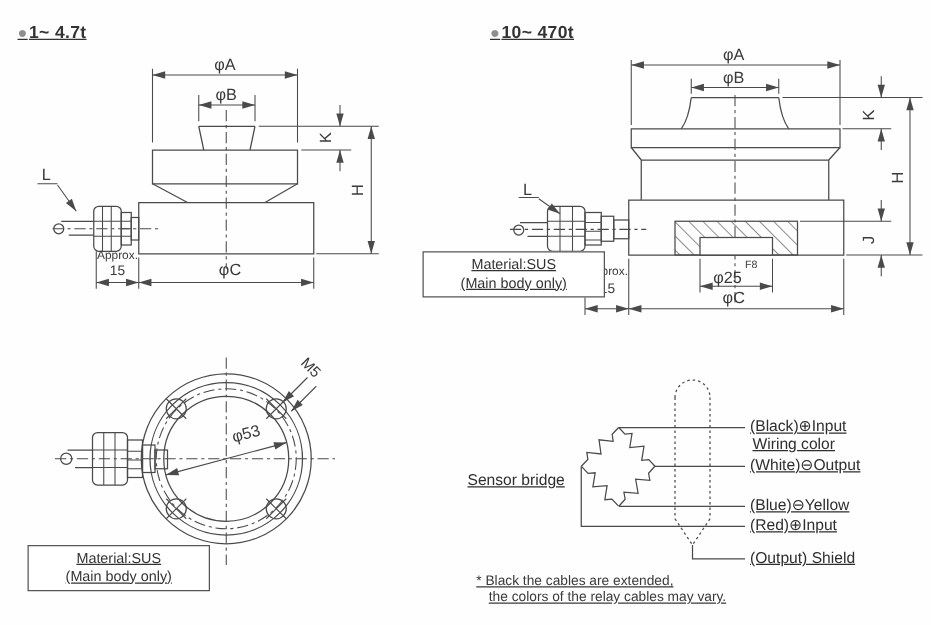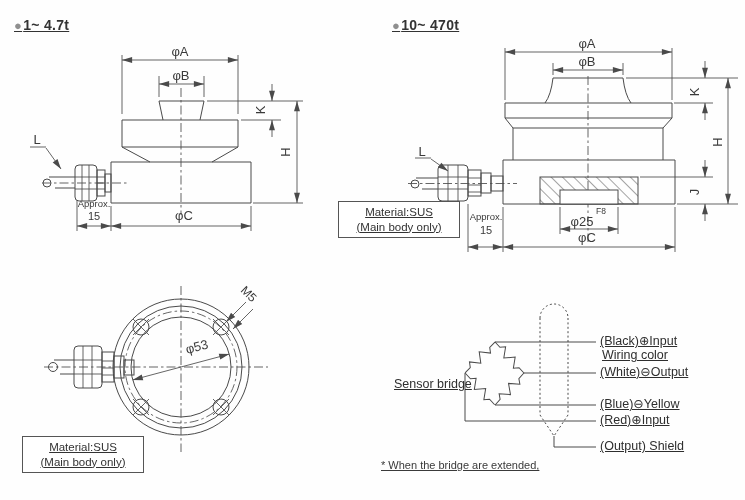--- a/index.html
+++ b/index.html
@@ -2,21 +2,21 @@
 <html><head>
 <meta charset="utf-8">
 <style>
   html,body{margin:0;padding:0;background:#fff;}
   #root{position:relative;width:745px;height:500px;background:#fefefe;overflow:hidden;
         font-family:"Liberation Sans","DejaVu Sans",sans-serif;}
   .abs{position:absolute;text-decoration:underline;}
   .sec-title{font-size:14px;font-weight:bold;color:#333;white-space:nowrap;letter-spacing:.3px;}
   .bullet{color:#8f8f8f;font-size:13px;margin-right:1px;}
   .mat-box{border:1.3px solid #555;background:#fff;text-align:center;
-           font-size:11.5px;line-height:14.5px;color:#333;padding:3px 4px;white-space:nowrap;}
+           font-size:11.5px;line-height:14.5px;color:#333;padding:3px 16px;white-space:nowrap;}
   .wire-label{font-size:12.5px;color:#2e2e2e;white-space:nowrap;line-height:13px;}
   .small-label{font-size:12.5px;color:#2e2e2e;white-space:nowrap;margin-top:40px;}
   .footnote{font-size:11px;color:#3a3a3a;white-space:nowrap;line-height:13px;}
   svg{position:absolute;left:0;top:0;}
   svg text{fill:#3a3a3a;font-size:13px;font-family:"Liberation Sans","DejaVu Sans",sans-serif;}
   .t8{font-size:8.5px;} .t95{font-size:9.5px;} .t11{font-size:11px;} .t12{font-size:12px;}
   .ln{stroke:#4a4a4a;fill:none;stroke-width:1;}
   .thin{stroke-width:.85;}
   .dd{stroke-dasharray:9,3,2.5,3;stroke-width:.85;}
   .dot{stroke-dasharray:2,2.4;}
@@ -197,24 +197,25 @@
 <div class="abs mat-box" style="left:338px;top:201px;width:112px">
   <div>Material:SUS</div>
   <div>(Main body only)</div>
 </div>
 
 <div class="abs mat-box" style="left:22px;top:436px;width:112px">
   <div>Material:SUS</div>
   <div>(Main body only)</div>
 </div>
 
-<div class="abs small-label" style="left:394px;top:337px">Sensor bridge</div>
+<div class="abs small-label" style="left:374px;top:337px">Sensor bridge</div>
 <div class="abs small-label" style="left:602px;top:308px">Wiring color</div>
 
 <div class="abs wire-label" style="left:600px;top:335px">(Black)⊕Input</div>
 <div class="abs wire-label" style="left:600px;top:366px">(White)⊖Output</div>
 <div class="abs wire-label" style="left:600px;top:398px">(Blue)⊖Yellow</div>
 <div class="abs wire-label" style="left:600px;top:414px">(Red)⊕Input</div>
 <div class="abs wire-label" style="left:600px;top:440px">(Output) Shield</div>
 
-<div class="abs footnote" style="left:381px;top:459px">* When the bridge are extended,</div>
+<div class="abs footnote" style="left:381px;top:459px">* Black the cables are extended,</div>
+<div class="abs footnote" style="left:391px;top:472px">the colors of the relay cables may vary.</div>
 
 </div>
 
 </body></html>

